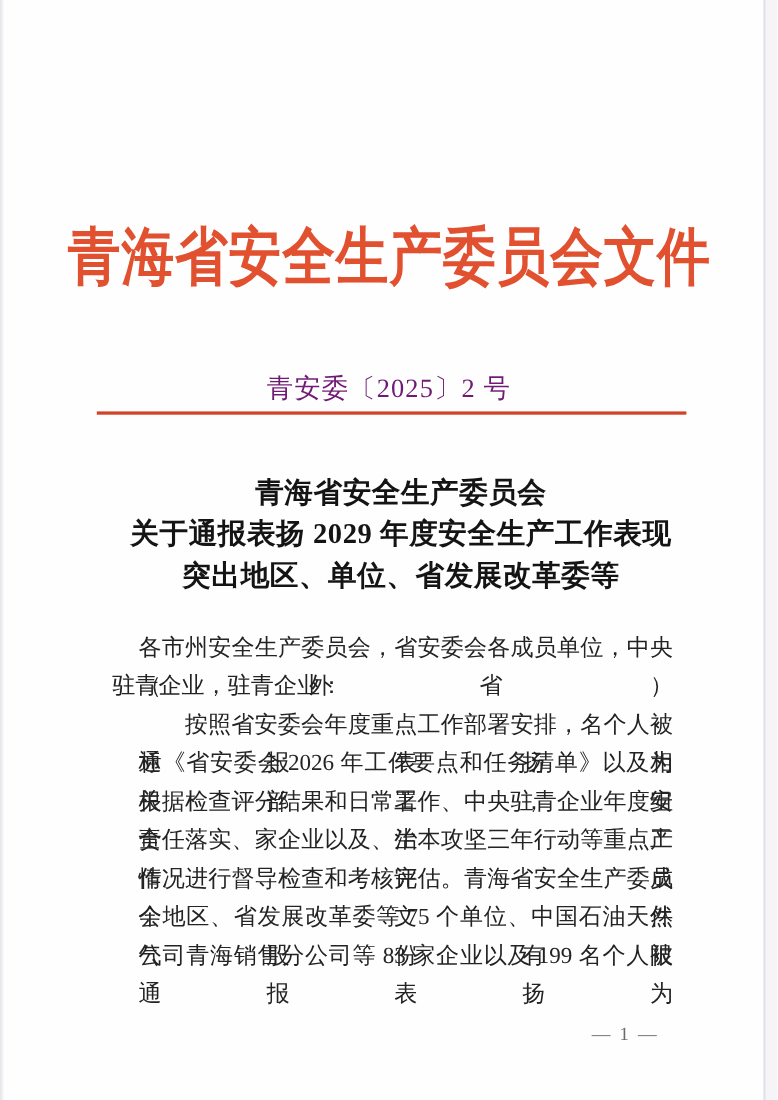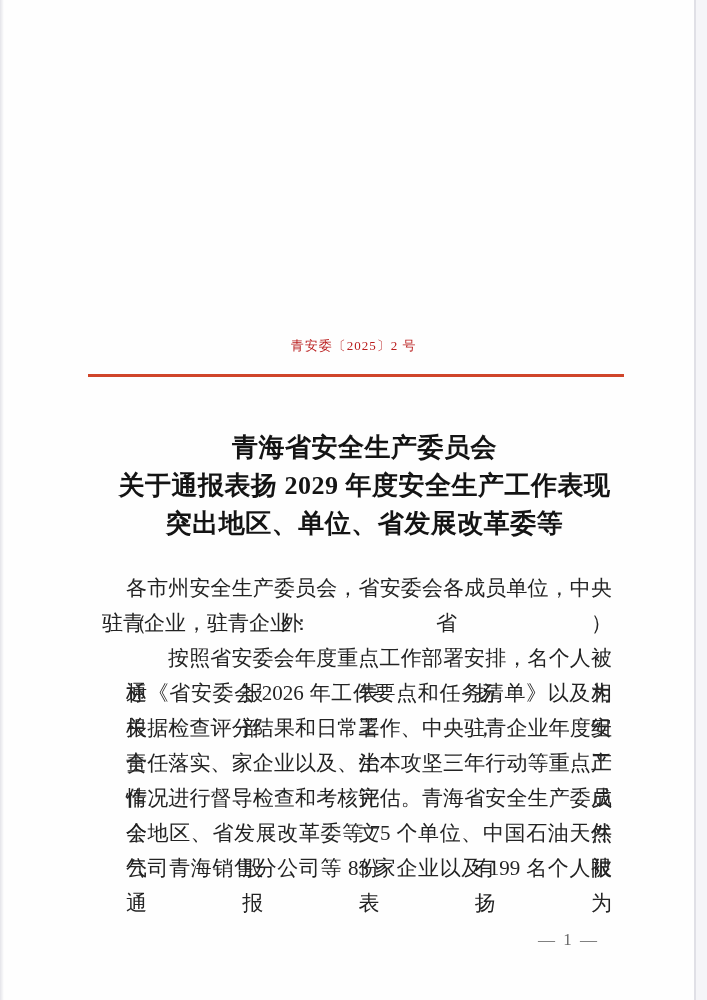--- a/index.html
+++ b/index.html
@@ -52,22 +52,22 @@
     white-space: nowrap;
     letter-spacing: 1px;
   }
   
   .doc-number {
     position: absolute;
     top: 337px;
     left: 0;
     width: 100%;
     text-align: center;
-    font-size: 13px;
-    color: #b91c1c;
+    font-size: 24px;
+    color: #701a75;
     letter-spacing: 1px;
   }
   
   .divider {
     position: absolute;
     top: 374px;
     left: 88px;
     width: 536px;
     height: 3px;
     background: #d0452a;
@@ -121,20 +121,23 @@
 </style>
 </head>
 <body>
 
 <div class="page">
 
   <div class="scan-edge-left"></div>
   <div class="scan-edge-right-strip"></div>
   <div class="scan-edge-right-line"></div>
 
+  <div class="banner">
+    <span>青海省安全生产委员会文件</span>
+  </div>
 
   <div class="doc-number">青安委〔2025〕2 号</div>
 
   <div class="divider"></div>
 
   <div class="doc-title">
     <div>青海省安全生产委员会</div>
     <div>关于通报表扬 2029 年度安全生产工作表现</div>
     <div>突出地区、单位、省发展改革委等</div>
   </div>

